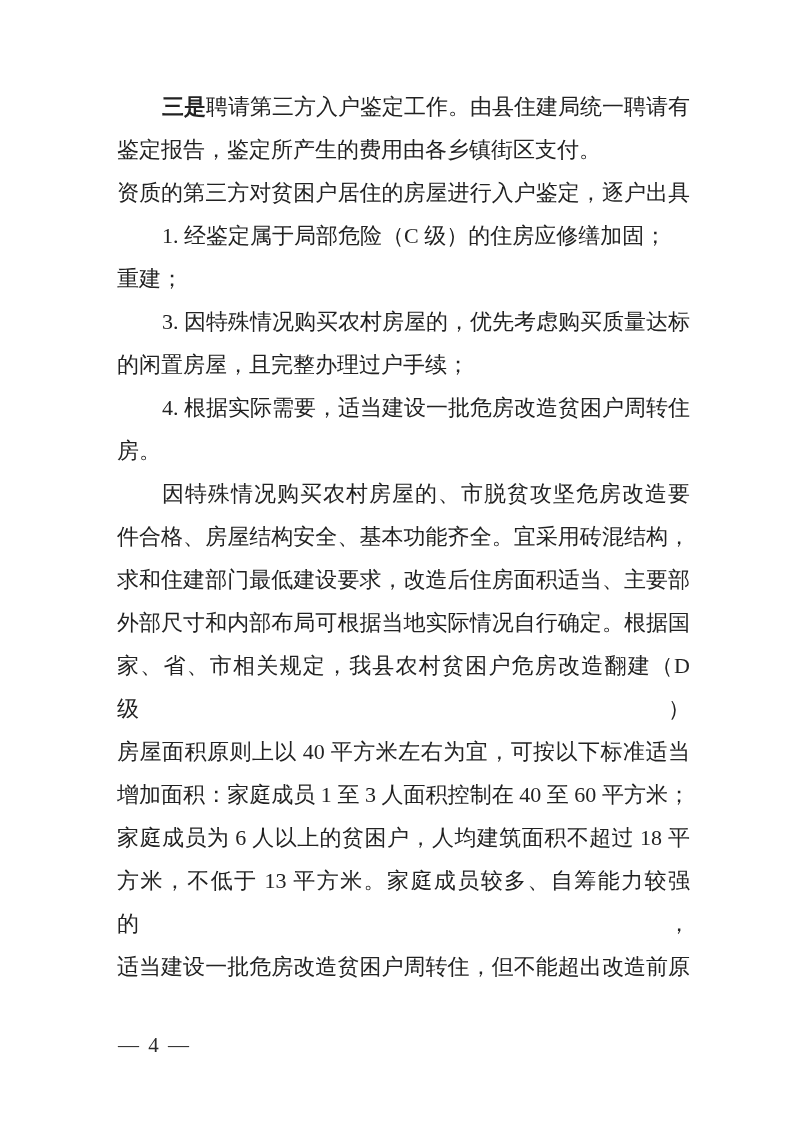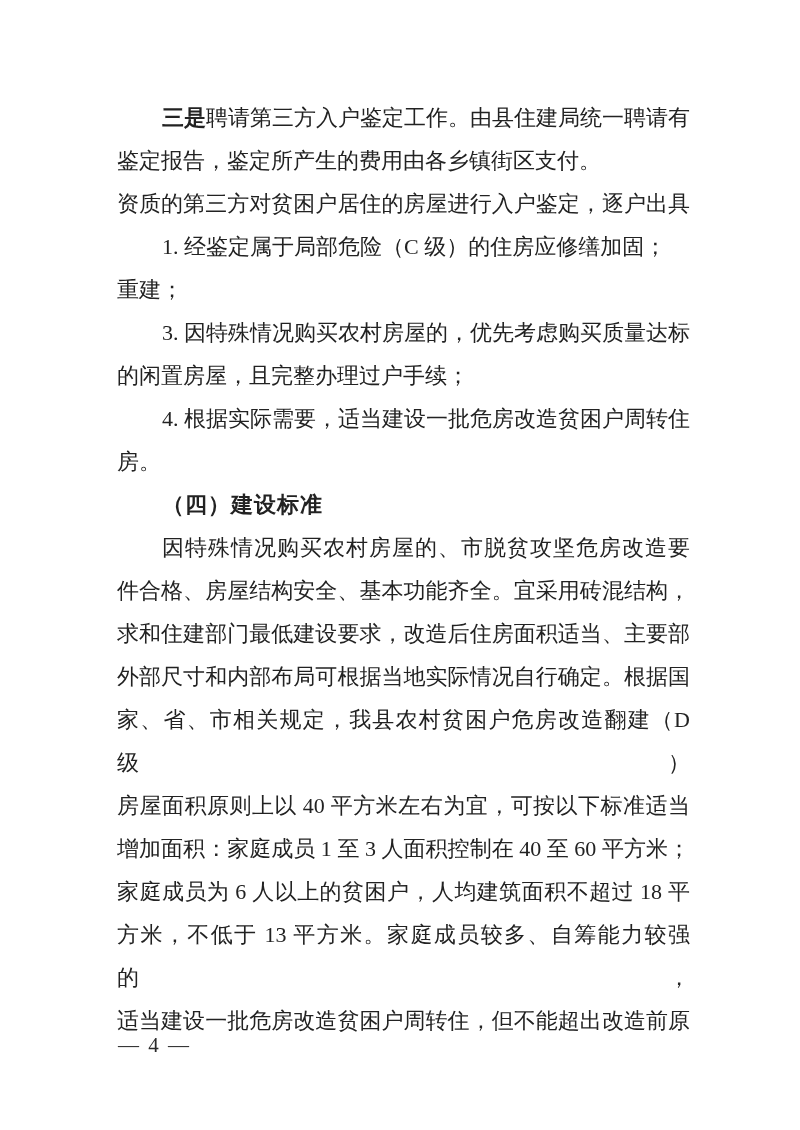--- a/index.html
+++ b/index.html
@@ -12,21 +12,21 @@
     width: 800px;
     height: 1130px;
     background: #ffffff;
     overflow: hidden;
     font-family: "Liberation Serif", "DejaVu Serif", serif;
     color: #222222;
   }
   .text-block {
     position: absolute;
     left: 117px;
-    top: 96px;
+    top: 85px;
     width: 573px;
     font-size: 22px;
     line-height: 43px;
   }
   .line {
     text-align: justify;
     text-justify: inter-character;
     min-height: 43px;
   }
   .line.fill {
@@ -59,21 +59,20 @@
   <div class="text-block" id="text-block">
       <div class="line fill indent"><b>三是</b>聘请第三方入户鉴定工作。由县住建局统一聘请有</div>
       <div class="line">鉴定报告，鉴定所产生的费用由各乡镇街区支付。</div>
       <div class="line fill">资质的第三方对贫困户居住的房屋进行入户鉴定，逐户出具</div>
       <div class="line indent">1. 经鉴定属于局部危险（C 级）的住房应修缮加固；</div>
       <div class="line">重建；</div>
       <div class="line fill indent">3. 因特殊情况购买农村房屋的，优先考虑购买质量达标</div>
       <div class="line">的闲置房屋，且完整办理过户手续；</div>
       <div class="line fill indent">4. 根据实际需要，适当建设一批危房改造贫困户周转住</div>
       <div class="line">房。</div>
-      <div class="line indent bold">（四）建设标准</div>
       <div class="line fill indent">因特殊情况购买农村房屋的、市脱贫攻坚危房改造要</div>
       <div class="line fill">件合格、房屋结构安全、基本功能齐全。宜采用砖混结构，</div>
       <div class="line fill">求和住建部门最低建设要求，改造后住房面积适当、主要部</div>
       <div class="line fill">外部尺寸和内部布局可根据当地实际情况自行确定。根据国</div>
       <div class="line fill">家、省、市相关规定，我县农村贫困户危房改造翻建（D 级）</div>
       <div class="line fill">房屋面积原则上以 40 平方米左右为宜，可按以下标准适当</div>
       <div class="line fill">增加面积：家庭成员 1 至 3 人面积控制在 40 至 60 平方米；</div>
       <div class="line fill">家庭成员为 6 人以上的贫困户，人均建筑面积不超过 18 平</div>
       <div class="line fill">方米，不低于 13 平方米。家庭成员较多、自筹能力较强的，</div>
       <div class="line fill">适当建设一批危房改造贫困户周转住，但不能超出改造前原</div>

